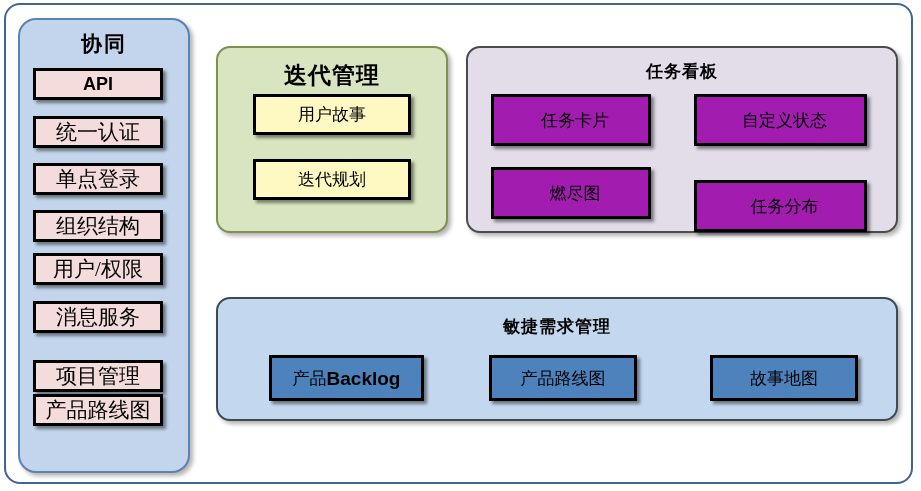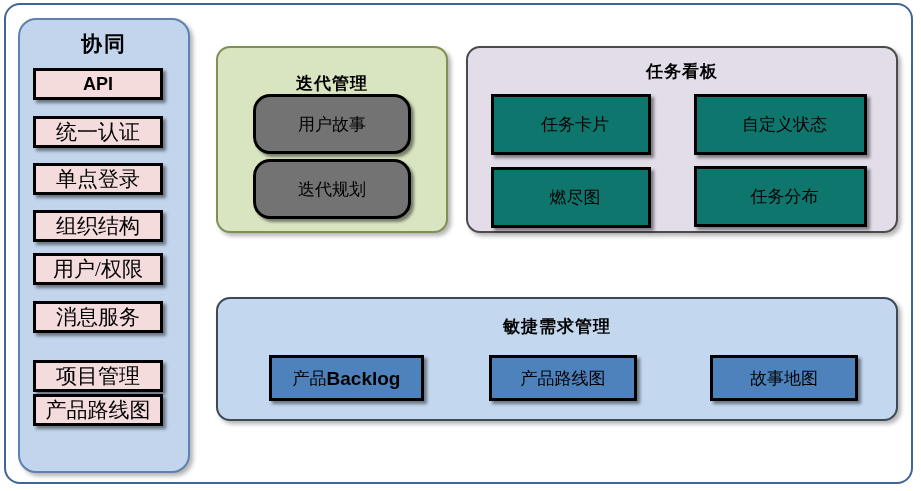--- a/index.html
+++ b/index.html
@@ -69,23 +69,22 @@
   .panel-iteration {
     left: 216px;
     top: 46px;
     width: 232px;
     height: 187px;
     background: #d9e5c0;
     border: 2px solid #7e9152;
   }
   .panel-iteration > .panel-title {
     top: 12px;
-    font-size: 17px;
+    font-size: 23px;
     letter-spacing: 1px;
-    margin-top: 12px;
   }
 
   
   .panel-taskboard {
     left: 466px;
     top: 46px;
     width: 432px;
     height: 187px;
     background: #e3dce9;
     border: 2px solid #4b4b4b;
@@ -137,31 +136,30 @@
     font-size: 21px;
   }
   .node-rose.emphasis {
     font-family: "Liberation Sans", sans-serif;
     font-weight: bold;
     font-size: 18px;
   }
 
   
   .node-green {
-    background: #737373;
+    background: #fef9c3;
     left: 253px;
     width: 158px;
-    height: 60px;
-    border-radius: 17px;
+    height: 41px;
   }
 
   
   .node-purple {
-    background: #0f766e;
-    height: 61px;
+    background: #a21caf;
+    height: 52px;
     padding-left: 8px;
   }
 
   
   .node-blue {
     background: #4e82bc;
     height: 46px;
     top: 355px;
   }
   .node-blue .mixed-latin {
@@ -197,21 +195,21 @@
   <div class="node node-green" style="top:94px;">用户故事</div>
   <div class="node node-green" style="top:159px;">迭代规划</div>
 
   <div class="panel panel-taskboard">
     <div class="panel-title">任务看板</div>
   </div>
 
   <div class="node node-purple" style="left:491px; top:94px;  width:160px;">任务卡片</div>
   <div class="node node-purple" style="left:694px; top:94px;  width:173px;">自定义状态</div>
   <div class="node node-purple" style="left:491px; top:167px; width:160px;">燃尽图</div>
-  <div class="node node-purple" style="left:694px; top:166px; width:173px;">任务分布</div>
+  <div class="node node-purple" style="left:694px; top:180px; width:173px;">任务分布</div>
 
   <div class="panel panel-agile">
     <div class="panel-title">敏捷需求管理</div>
   </div>
 
   <div class="node node-blue" style="left:269px; width:155px;">
       <span>产品</span>
       <span class="mixed-latin">Backlog</span>
     </div>
 

